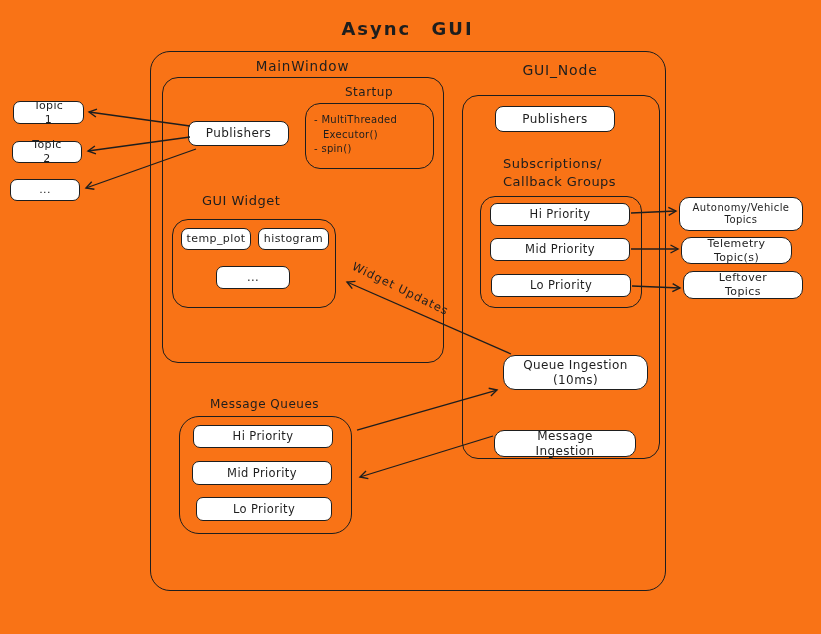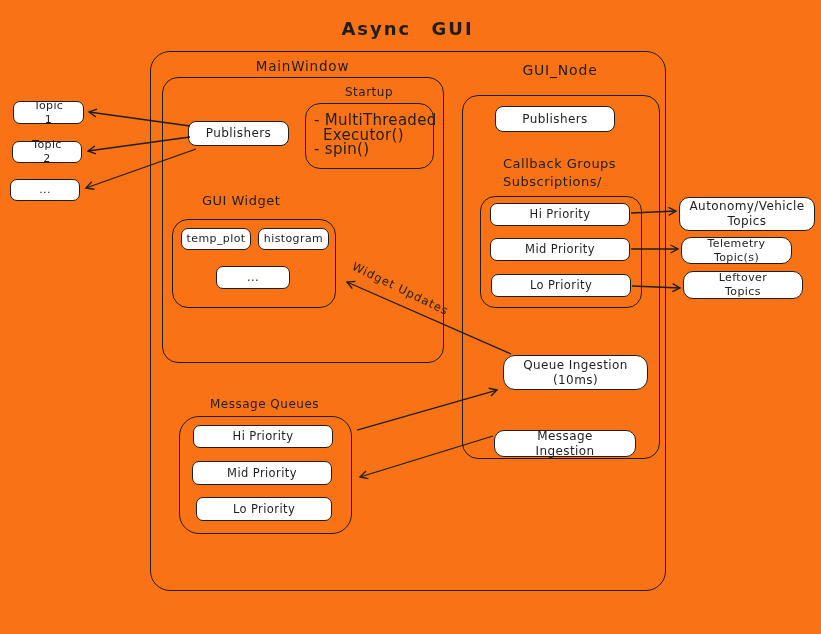--- a/index.html
+++ b/index.html
@@ -52,21 +52,21 @@
     position: absolute;
     left: 150px; top: 18px; width: 515px;
     text-align: center;
     font-size: 18px;
     font-weight: bold;
     letter-spacing: 2px;
     word-spacing: 12px;
   }
   .startup-lines {
     position: absolute;
-    font-size: 15px;
+    font-size: 10px;
     line-height: 14.5px;
     letter-spacing: 0.3px;
   }
   .startup-lines .indent { padding-left: 9px; }
   .rotated-label {
     position: absolute;
     font-size: 11.5px;
     letter-spacing: 1px;
     white-space: nowrap;
     transform: rotate(26deg);
@@ -117,22 +117,22 @@
   </div>
 
   <div class="big-label" style="left:462px; top:62px; width:196px; text-align:center;">GUI_Node</div>
   <div class="frame" style="left:462px; top:95px; width:196px; height:362px; border-radius:16px;"></div>
 
   <div class="node" style="left:495px; top:106px; width:120px; height:26px; font-size:12px;">
     <span>Publishers</span>
   </div>
 
   <div class="section-label" style="left:503px; top:155px; line-height:18px; white-space:normal; width:150px;">
+    <div>Subscriptions/</div>
     <div>Callback Groups</div>
-    <div>Subscriptions/</div>
   </div>
 
   <div class="frame" style="left:480px; top:196px; width:160px; height:110px; border-radius:15px;"></div>
   <div class="node" style="left:490px; top:203px; width:140px; height:23px; border-radius:7px;">
     <span>Hi Priority</span>
   </div>
   <div class="node" style="left:490px; top:238px; width:140px; height:23px; border-radius:7px;">
     <span>Mid Priority</span>
   </div>
   <div class="node" style="left:491px; top:274px; width:140px; height:23px; border-radius:7px;">
@@ -149,21 +149,21 @@
   <div class="node" style="left:13px; top:101px; width:71px; height:23px; border-radius:7px; font-size:11px;">
     <span>Topic 1</span>
   </div>
   <div class="node" style="left:12px; top:141px; width:70px; height:22px; border-radius:7px; font-size:11px;">
     <span>Topic 2</span>
   </div>
   <div class="node" style="left:10px; top:179px; width:70px; height:22px; border-radius:7px; font-size:11px;">
     <span>...</span>
   </div>
 
-  <div class="node" style="left:679px; top:197px; width:136px; height:34px; border-radius:10px; font-size:12px;">
+  <div class="node" style="left:679px; top:197px; width:124px; height:34px; border-radius:10px; font-size:10px;">
     <span>Autonomy/Vehicle Topics</span>
   </div>
   <div class="node" style="left:681px; top:237px; width:111px; height:27px; border-radius:10px; font-size:11px;">
     <span>Telemetry Topic(s)</span>
   </div>
   <div class="node" style="left:683px; top:271px; width:120px; height:28px; border-radius:10px; font-size:11px;">
     <span>Leftover Topics</span>
   </div>
 
   <div class="section-label" style="left:179px; top:397px; width:171px; text-align:center; font-size:12px;">Message Queues</div>

